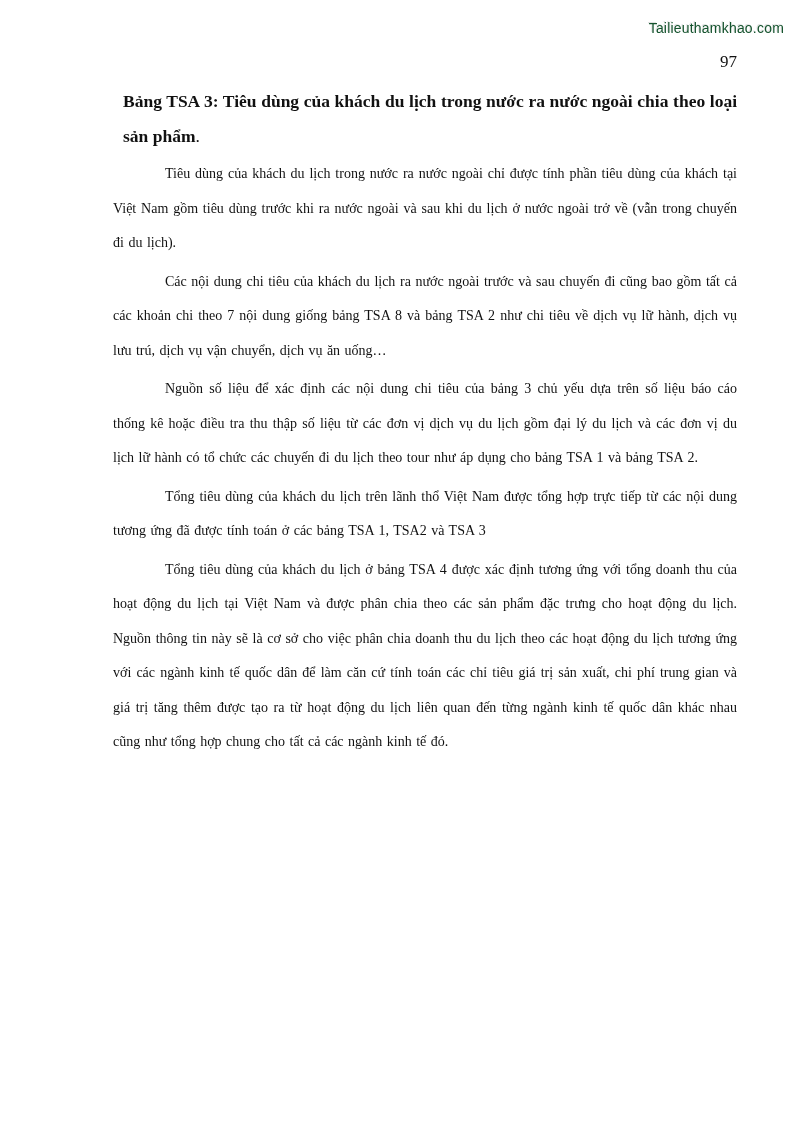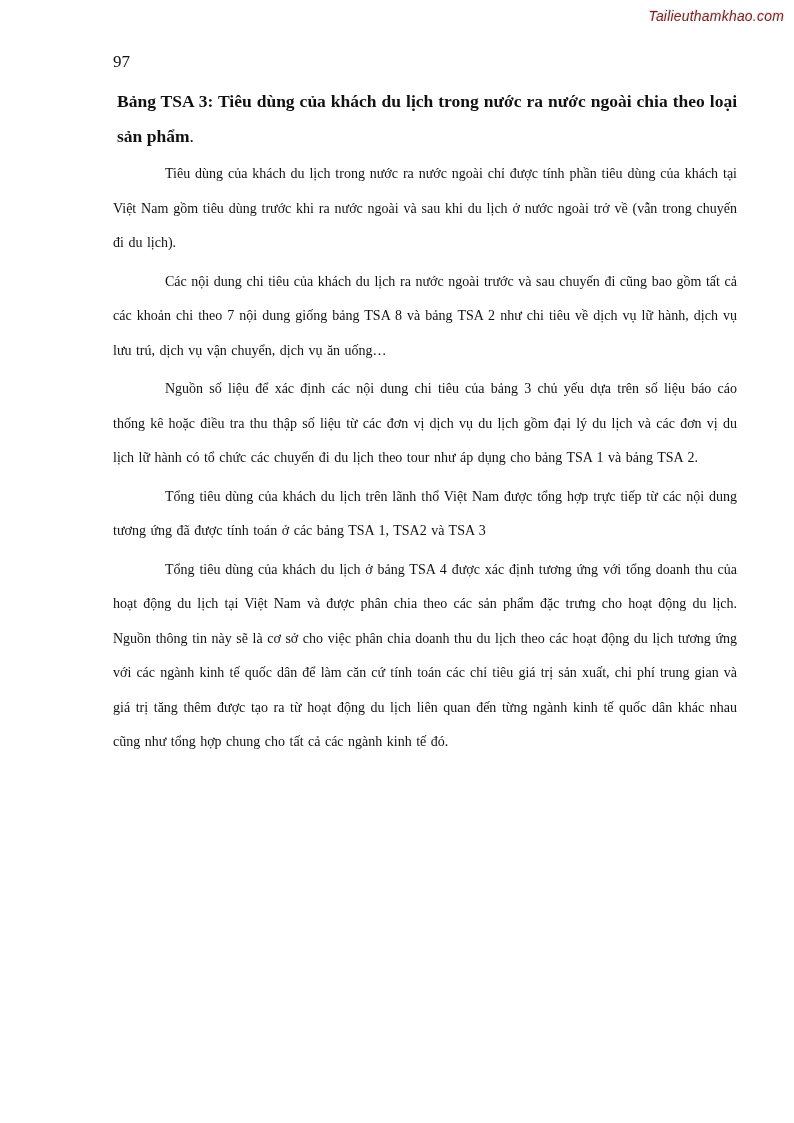--- a/index.html
+++ b/index.html
@@ -8,48 +8,47 @@
     width: 794px;
     height: 1123px;
     background: #ffffff;
     position: relative;
     font-family: "Liberation Serif", "DejaVu Serif", serif;
     color: #111111;
     overflow: hidden;
   }
   .watermark {
     position: absolute;
-    top: 8px;
+    top: 20px;
     right: 10px;
     font-family: "Liberation Sans", "DejaVu Sans", sans-serif;
     font-size: 14px;
     letter-spacing: 0.2px;
-    color: #7f1d1d;
+    color: #14532d;
     text-shadow: 1px 1px 0 #ffffff, -1px -1px 0 #e2e2e2;
     user-select: none;
-    font-style: italic;
   }
   .page-body {
     position: absolute;
     left: 113px;
     top: 48px;
     width: 624px;
   }
   .page-number {
-    text-align: left;
+    text-align: right;
     font-size: 17px;
     line-height: 28px;
     margin: 0 0 4px 0;
   }
   .doc-heading {
     font-size: 17.5px;
     font-weight: bold;
     line-height: 34.5px;
     text-align: justify;
-    margin: 8px 0 0 4px;
+    margin: 8px 0 0 10px;
   }
   .doc-heading .heading-suffix { font-weight: normal; }
   .doc-para {
     font-size: 14px;
     line-height: 34.5px;
     text-align: justify;
     text-indent: 52px;
     margin: 4px 0 0 0;
     word-spacing: 1px;
   }

